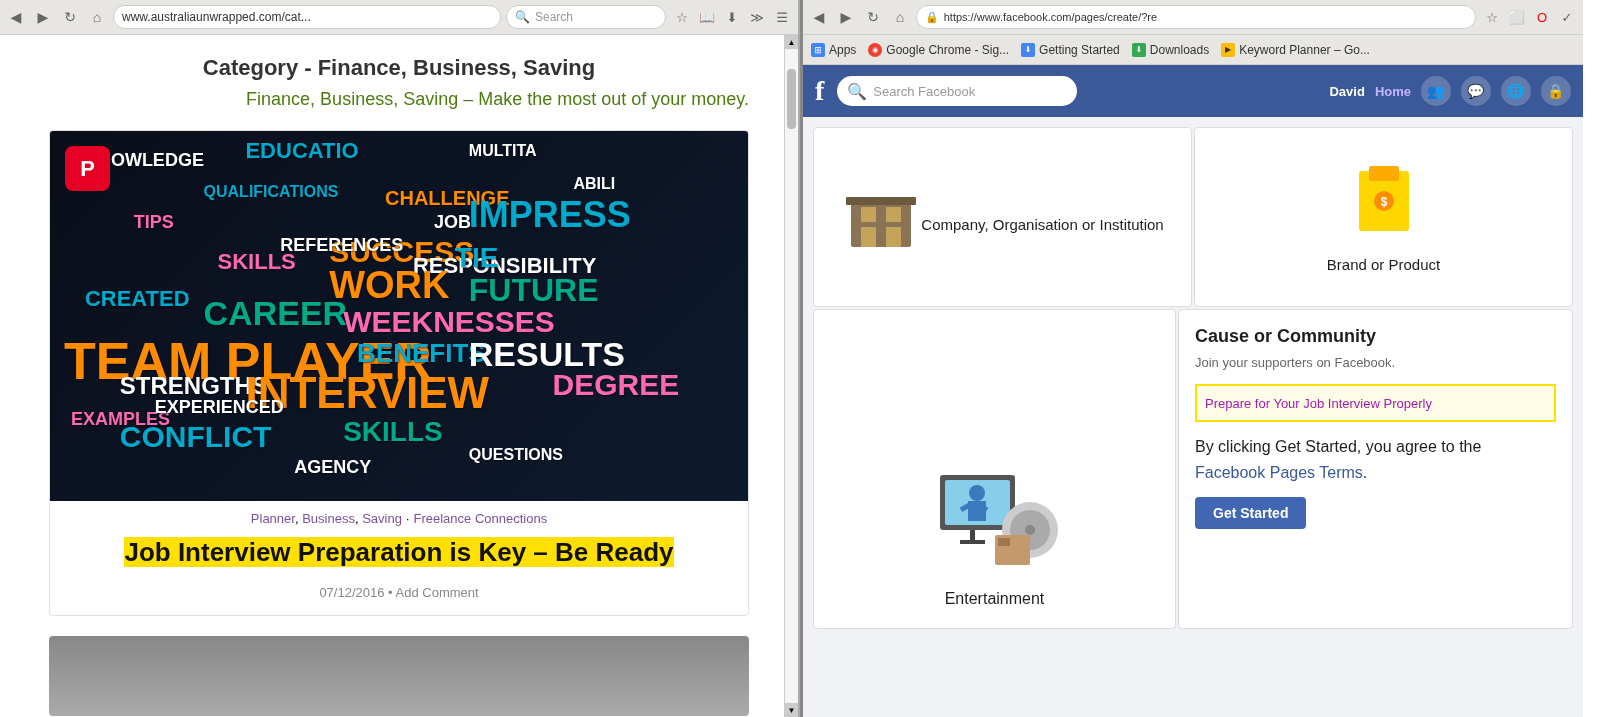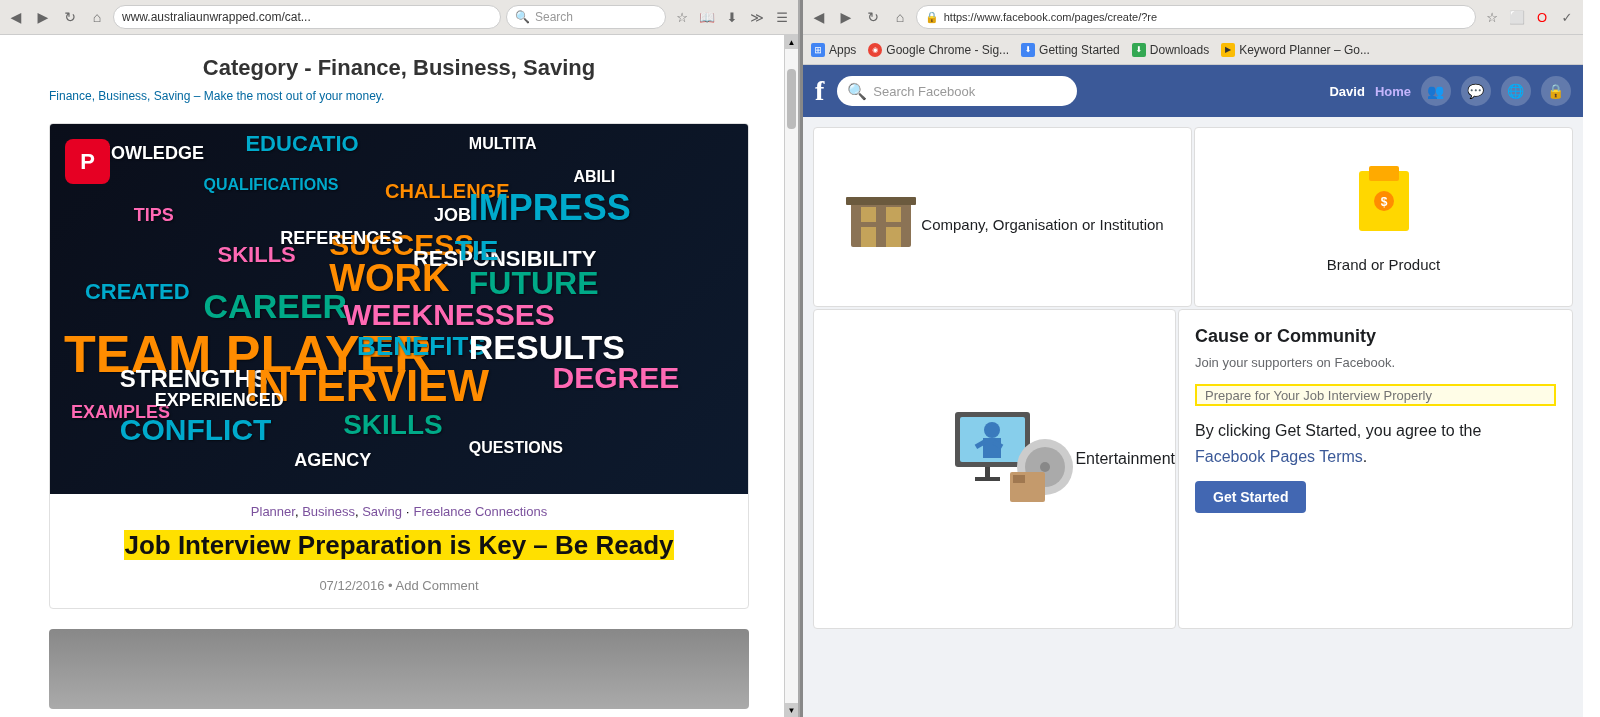--- a/index.html
+++ b/index.html
@@ -13,21 +13,21 @@
     .search-bar-left { width: 160px; height: 24px; background: white; border: 1px solid #ccc; border-radius: 12px; padding: 0 8px; font-size: 12px; display: flex; align-items: center; gap: 5px; color: #666; }
     .toolbar-icons { display: flex; gap: 3px; align-items: center; }
     .toolbar-icon { width: 22px; height: 22px; display: flex; align-items: center; justify-content: center; cursor: pointer; color: #666; font-size: 13px; border-radius: 3px; }
 
     
     .left-content { flex: 1; overflow-y: auto; background: white; }
 
     
     .page-container { padding: 20px; max-width: 740px; margin: 0 auto; }
     .page-title { text-align: center; font-size: 22px; font-weight: bold; color: #333; margin-bottom: 8px; }
-    .page-subtitle { text-align: left; font-size: 12px; color: #0369a1; margin-bottom: 20px; }
+    .page-subtitle { text-align: right; font-size: 18px; color: #4d7c0f; margin-bottom: 20px; }
     .article-card { border: 1px solid #e0e0e0; border-radius: 4px; overflow: hidden; margin-bottom: 20px; }
     .pinterest-badge { position: absolute; top: 15px; left: 15px; width: 45px; height: 45px; background: #e60023; border-radius: 8px; display: flex; align-items: center; justify-content: center; color: white; font-size: 22px; font-weight: bold; z-index: 5; }
     .article-tags { text-align: center; padding: 10px 0 5px; font-size: 13px; }
     .article-tags a { color: #7b519d; text-decoration: none; }
     .article-title-link { display: block; text-align: center; padding: 5px 15px 10px; }
     .article-title-text { background: #ffe000; font-size: 26px; font-weight: bold; color: #111; line-height: 1.3; text-decoration: none; }
     .article-meta { text-align: center; padding: 5px 0 15px; font-size: 13px; color: #888; }
 
     
     .right-browser { width: 780px; height: 717px; position: absolute; right: 0; top: 0; background: #f0f2f5; display: flex; flex-direction: column; }
@@ -250,21 +250,21 @@
           <rect x="25" y="5" width="30" height="15" fill="#ffaa00" rx="2"></rect>
           <circle cx="40" cy="40" r="10" fill="#ff8c00"></circle>
           <text x="40" y="45" text-anchor="middle" fill="white" font-size="12" font-weight="bold">$</text>
         </svg>
         <p style="font-size:15px;color:#1c1e21;font-weight:500;text-align:center;margin-top:15px;">Brand or Product</p>
       </div>
     </div>
 
     <div style="display:flex;gap:2px;">
 
-      <div style="flex:1;background:white;border:1px solid #ddd;border-radius:4px;min-height:320px;display:flex;align-items:center;justify-content:flex-end;padding-bottom:20px;cursor:pointer;">
+      <div style="flex:1;background:white;border:1px solid #ddd;border-radius:4px;min-height:320px;display:flex;flex-direction:column;align-items:center;justify-content:flex-end;padding-bottom:20px;cursor:pointer;">
 
         <div style="display:flex;align-items:flex-end;gap:-10px;margin-bottom:15px;">
           <svg width="130" height="120" viewBox="0 0 130 120">
 
             <rect x="10" y="20" width="75" height="55" fill="#555" rx="3"></rect>
             <rect x="15" y="25" width="65" height="45" fill="#87ceeb" rx="2"></rect>
 
             <circle cx="47" cy="38" r="8" fill="#3a7abd"></circle>
             <rect x="38" y="46" width="18" height="20" fill="#3a7abd"></rect>
             <rect x="30" y="50" width="10" height="5" fill="#3a7abd" transform="rotate(-30,35,52)"></rect>
@@ -280,21 +280,21 @@
             <rect x="65" y="80" width="35" height="30" fill="#c49a6c" rx="2"></rect>
             <rect x="68" y="83" width="12" height="8" fill="#a07850"></rect>
           </svg>
         </div>
         <p style="font-size:16px;color:#1c1e21;font-weight:500;">Entertainment</p>
       </div>
 
       <div style="flex:1;background:white;border:1px solid #ddd;border-radius:4px;padding:16px;min-height:320px;">
         <h2 style="font-size:18px;font-weight:bold;color:#1c1e21;margin-bottom:8px;">Cause or Community</h2>
         <p style="font-size:13px;color:#65676b;margin-bottom:14px;">Join your supporters on Facebook.</p>
-        <input type="text" style="width: 100%; height: 22px; border: 2px solid rgb(255, 224, 0); background: rgb(255, 253, 231); padding: 0px 8px; font-size: 13px; color: #737373; outline: none; margin-bottom: 12px;" value="Prepare for Your Job Interview Properly">
+        <input type="text" style="width: 100%; height: 38px; border: 2px solid rgb(255, 224, 0); background: rgb(255, 253, 231); padding: 0px 8px; font-size: 13px; color: #a21caf; outline: none; margin-bottom: 12px;" value="Prepare for Your Job Interview Properly">
         <p style="font-size:16px;color:#1c1e21;line-height:1.6;margin-bottom:12px;">
           <span>By clicking Get Started, you agree to the</span>
           <br>
           <a href="#" style="color:#3b5998;text-decoration:none;">
             <span>Facebook Pages Terms</span></a><span>.</span>
         </p>
         <button class="get-started-btn">
           <span>Get Started</span>
         </button>
       </div>

